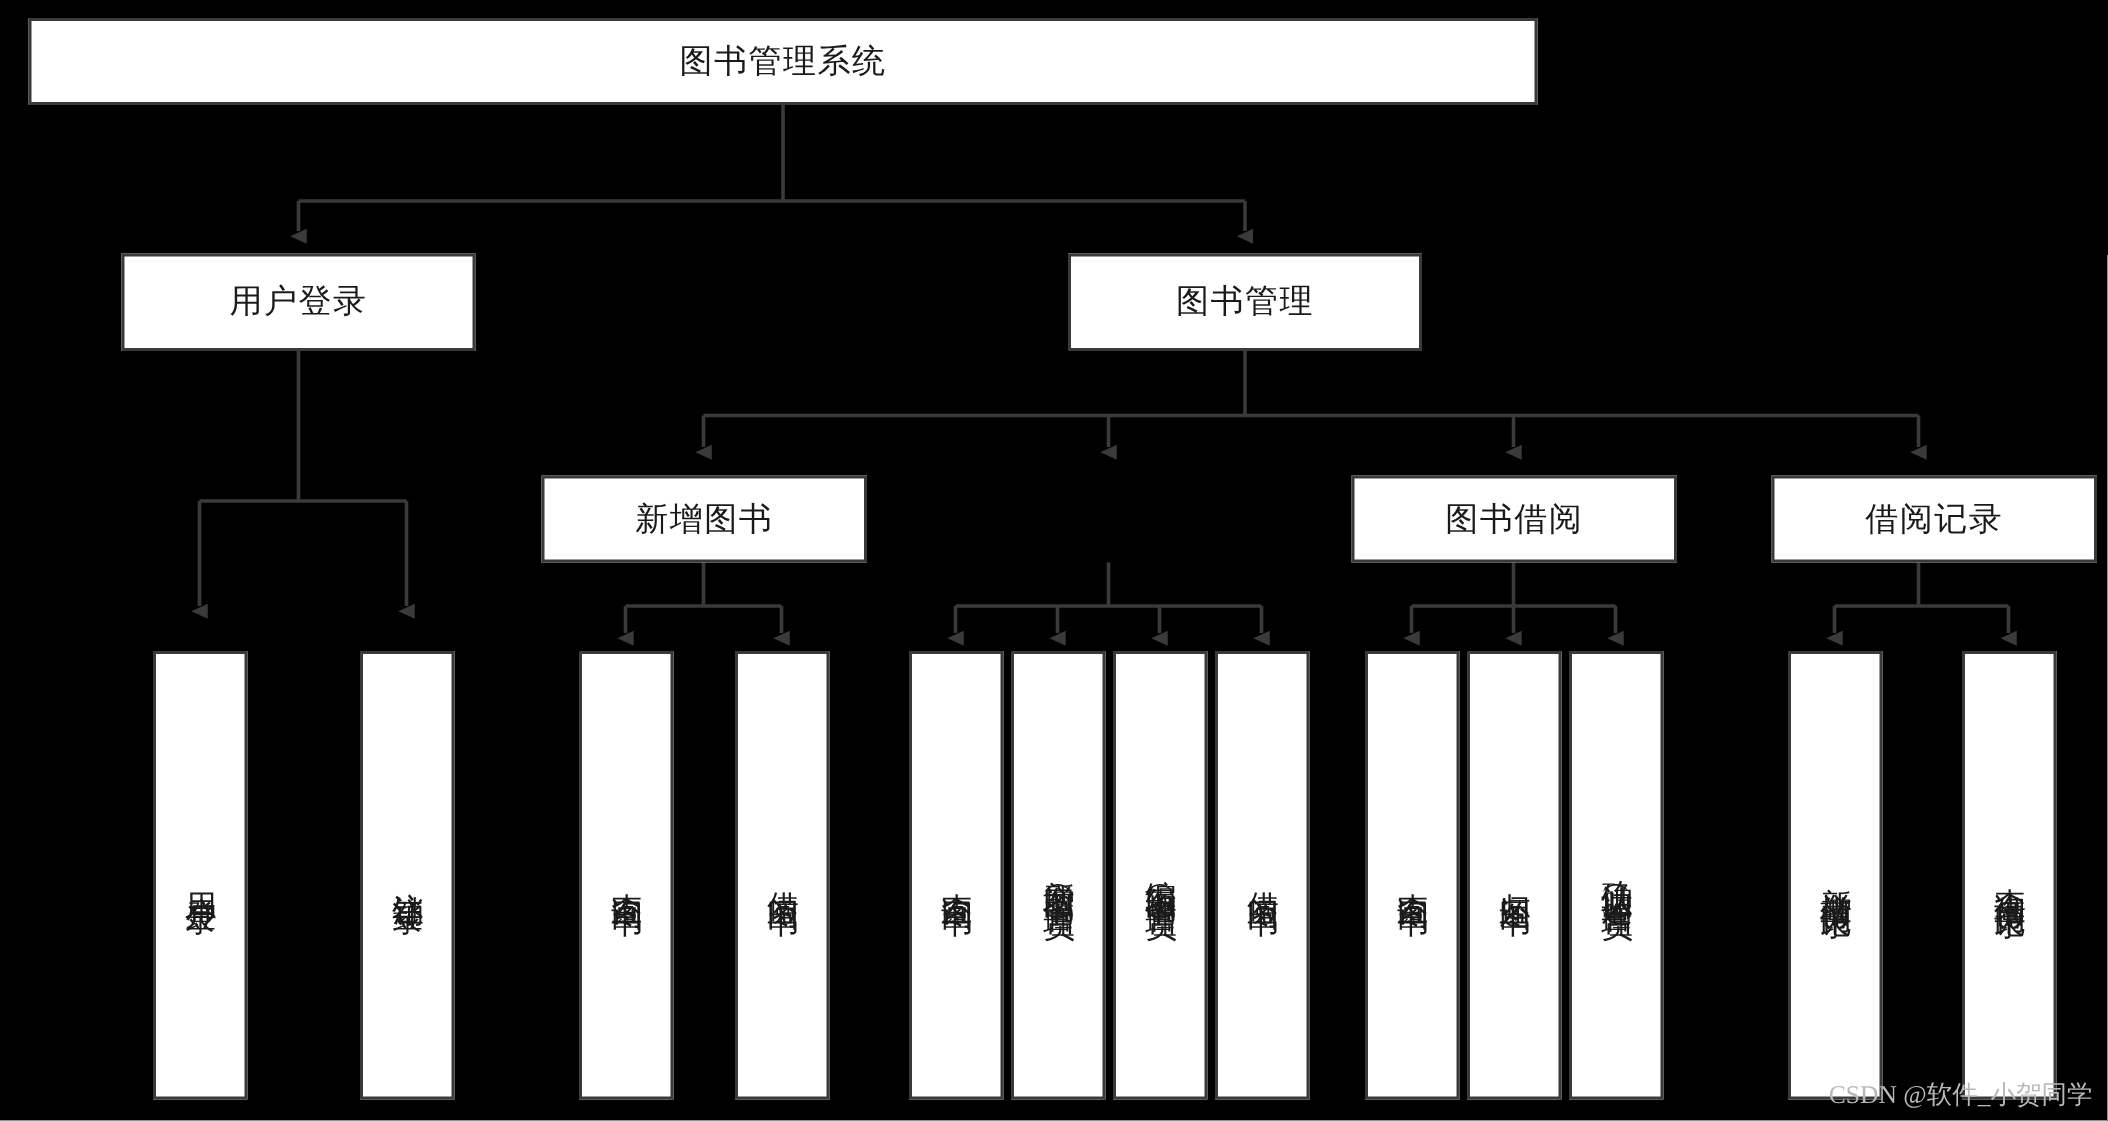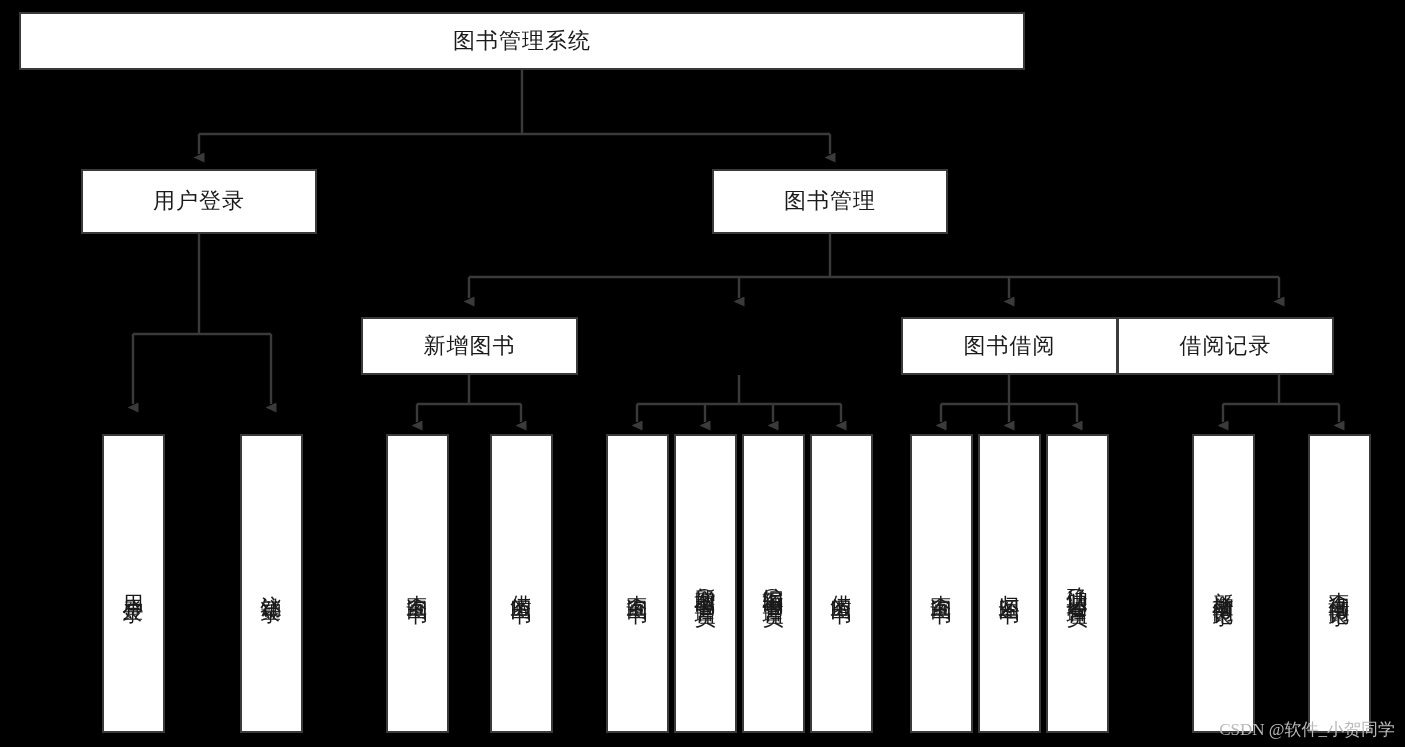--- a/index.html
+++ b/index.html
@@ -147,21 +147,21 @@
 
   <div class="node horiz" style="left:361px; top:317px; width:217px; height:58px;">
     <span class="label">新增图书</span>
   </div>
 
 
   <div class="node horiz" style="left:901px; top:317px; width:217px; height:58px;">
     <span class="label">图书借阅</span>
   </div>
 
-  <div class="node horiz" style="left:1117px; top:317px; width:217px; height:58px;">
+  <div class="node horiz" style="left:1181px; top:317px; width:217px; height:58px;">
     <span class="label">借阅记录</span>
   </div>
 
   <div class="node vert" style="left:102px; top:434px; width:63px; height:299px;">
     <span class="label">用户登录</span>
   </div>
 
   <div class="node vert" style="left:240px; top:434px; width:63px; height:299px;">
     <span class="label">注销登录</span>
   </div>

